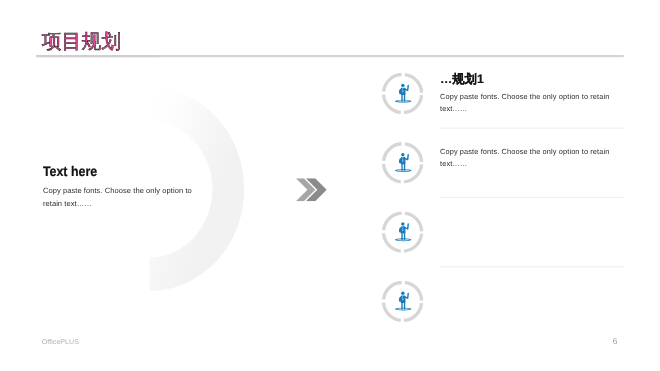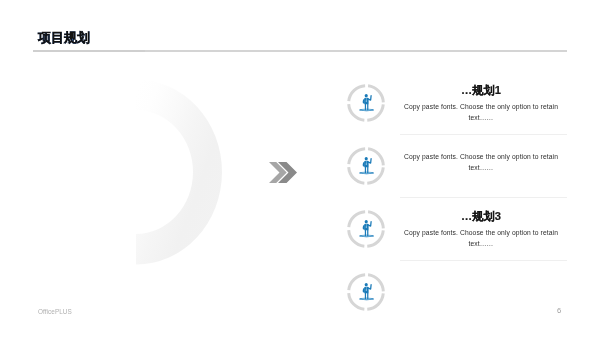--- a/index.html
+++ b/index.html
@@ -1,43 +1,43 @@
 <!DOCTYPE html>
 <html><head>
 <meta charset="utf-8">
 <style>
   html,body{margin:0;padding:0;}
   body{width:600px;height:337px;background:#ffffff;overflow:hidden;
        font-family:"Liberation Sans",sans-serif;-webkit-font-smoothing:antialiased;}
   #slide{position:relative;width:600px;height:337px;background:#ffffff;overflow:hidden;}
 
   
-  #title{position:absolute;left:38px;top:29px;font-size:13px;font-weight:bold;
-         color:#3b82f6;letter-spacing:0px;line-height:18px;
+  #title{position:absolute;left:38px;top:29px;font-size:18px;font-weight:normal;
+         color:#ec4899;letter-spacing:0px;line-height:18px;
          -webkit-text-stroke:0.45px #111111;}
   #title-rule{position:absolute;left:33px;top:50px;width:534px;height:1.5px;
               background:#d4d4d4;}
   #title-rule-dark{position:absolute;left:33px;top:50px;width:112px;height:1.5px;
                    background:#cfcfcf;}
 
   
   #bg-arc{position:absolute;left:36px;top:61.5px;width:200px;height:220px;}
 
   
   #left-block{position:absolute;left:39px;top:150px;width:136px;}
   #left-title{font-size:12.6px;font-weight:bold;color:#141414;line-height:13px;
             -webkit-text-stroke:0.22px #141414;
             transform:scaleX(0.895);transform-origin:left center;}
   #left-body{margin-top:5px;font-size:6.85px;color:#2e2e2e;line-height:11.8px;letter-spacing:0.06px;}
 
   
   #chevron{position:absolute;left:269px;top:162px;width:28px;height:21px;}
 
   
-  #list{position:absolute;left:345px;top:84px;width:230px;text-align:center;}
+  #list{position:absolute;left:345px;top:66px;width:230px;}
   .item{position:relative;height:63.0px;}
   .item-icon{position:absolute;left:2px;top:0px;width:38px;height:38px;}
   .item-text{position:absolute;left:55px;top:0px;width:162px;}
   .item-head{font-size:11.2px;font-weight:bold;color:#171717;line-height:13px;
              letter-spacing:0px;-webkit-text-stroke:0.2px #171717;}
   .item-body{margin-top:5px;font-size:6.72px;color:#2e2e2e;line-height:10.6px;letter-spacing:0.1px;}
   .item-rule{position:absolute;left:55px;top:49.8px;width:167px;height:1.4px;
              background:#efefef;}
   .item:last-child .item-rule{display:none;}
 
@@ -62,20 +62,24 @@
         <stop offset="0.14" stop-color="#fefefe"></stop>
         <stop offset="0.32" stop-color="#fafafa"></stop>
         <stop offset="0.52" stop-color="#f5f5f5"></stop>
         <stop offset="0.74" stop-color="#f1f1f1"></stop>
         <stop offset="1" stop-color="#f2f2f2"></stop>
       </linearGradient>
     </defs>
     <path fill="url(#arcGrad)" d="M 100 17.5 A 86 92.5 0 0 1 186 110 A 86 92.5 0 0 1 100 202.5 L 100 172 A 57 62 0 0 0 157 110 A 57 62 0 0 0 100 48 Z"></path>
   </svg>
 
+  <div id="left-block">
+    <div id="left-title">Text here</div>
+    <div id="left-body">Copy paste fonts. Choose the only option to retain text……</div>
+  </div>
 
   <svg id="chevron" viewBox="0 0 28 21">
     <path fill="#a6a6a6" d="M0 0 h7.2 l10.5 10.5 l-10.5 10.5 h-7.2 l10.5 -10.5 z"></path>
     <path fill="#8a8a8a" d="M9.0 0 h8.5 l10.5 10.5 l-10.5 10.5 h-8.5 l10.5 -10.5 z"></path>
   </svg>
 
   <div id="list">
 
   <div class="item">
         <svg class="item-icon" viewBox="0 0 100 100">
@@ -132,24 +136,20 @@
   <ellipse cx="51.5" cy="68.1" rx="15.6" ry="1.7" fill="#bfe2f5"></ellipse>
   <circle cx="50.6" cy="30.6" r="4.1" fill="#1a7ab8"></circle>
   <path fill="#1a7ab8" d="M47.0 36.1 h7.2 q2.7 0 2.7 2.8 v13.2 q0 1.5 -1.3 1.5 h-8.8 q-1.3 0 -1.3 -1.5 v-13.2
            q0 -2.8 2.7 -2.8 z"></path>
   <path fill="#1a7ab8" d="M46.9 52.6 h3.3 v16.4 h-3.3 z M53.0 52.6 h3.3 v16.4 h-3.3 z"></path>
   <path fill="#bfe2f5" d="M49.3 36.4 h2.6 l-1.0 3.2 l1.0 6.4 l-1.3 2.0 l-1.3 -2.0 l1.0 -6.4 z"></path>
   <path fill="#1a7ab8" d="M46.6 37.9 q-5.2 1.8 -5.2 6.8 v4.0 q0 2.4 2.4 2.4 h2.8 z"></path>
   <path fill="none" stroke="#1a7ab8" stroke-width="3.4" stroke-linecap="round" stroke-linejoin="round" d="M53.6 38.6 L62.2 42.4 L63.4 30.8"></path>
  </g>
         </svg>
-        <div class="item-text">
-          <div class="item-head">…规划3</div>
-          <div class="item-body">Copy paste fonts. Choose the only option to retain text……</div>
-        </div>
         <div class="item-rule"></div>
       </div>
       <div class="item">
         <svg class="item-icon" viewBox="0 0 100 100">
  <g>
   <circle cx="50" cy="50" r="45.6" fill="none" stroke="#d6d6d6" stroke-width="7.9" stroke-dasharray="63.7 8.0" stroke-dashoffset="-4.0"></circle>
  </g>
  <g>
   <ellipse cx="51.5" cy="68.3" rx="19.8" ry="3.4" fill="#1a7ab8"></ellipse>
   <ellipse cx="51.5" cy="68.1" rx="15.6" ry="1.7" fill="#bfe2f5"></ellipse>

